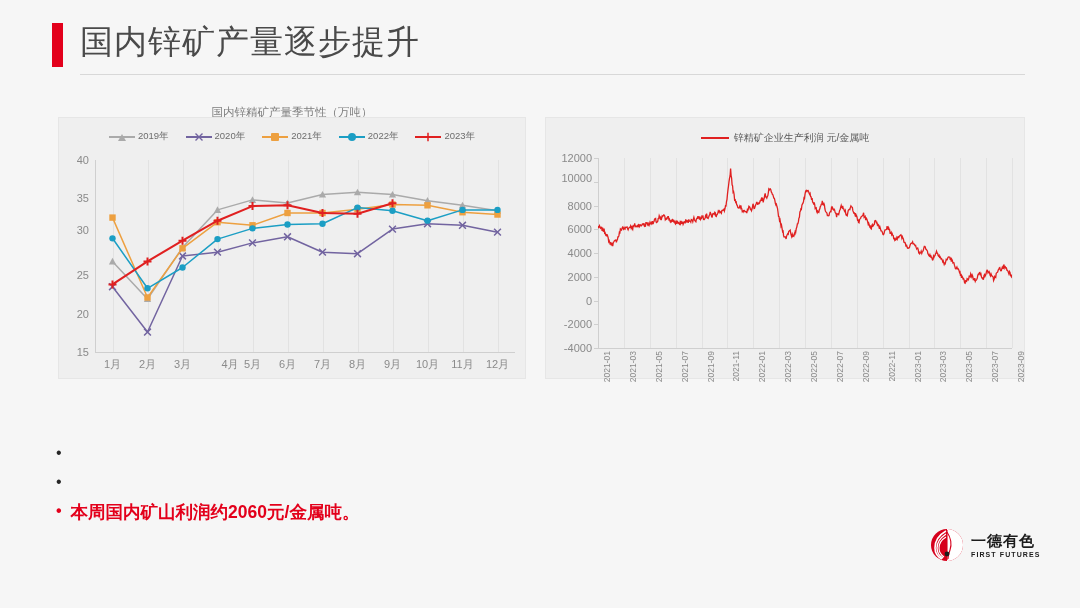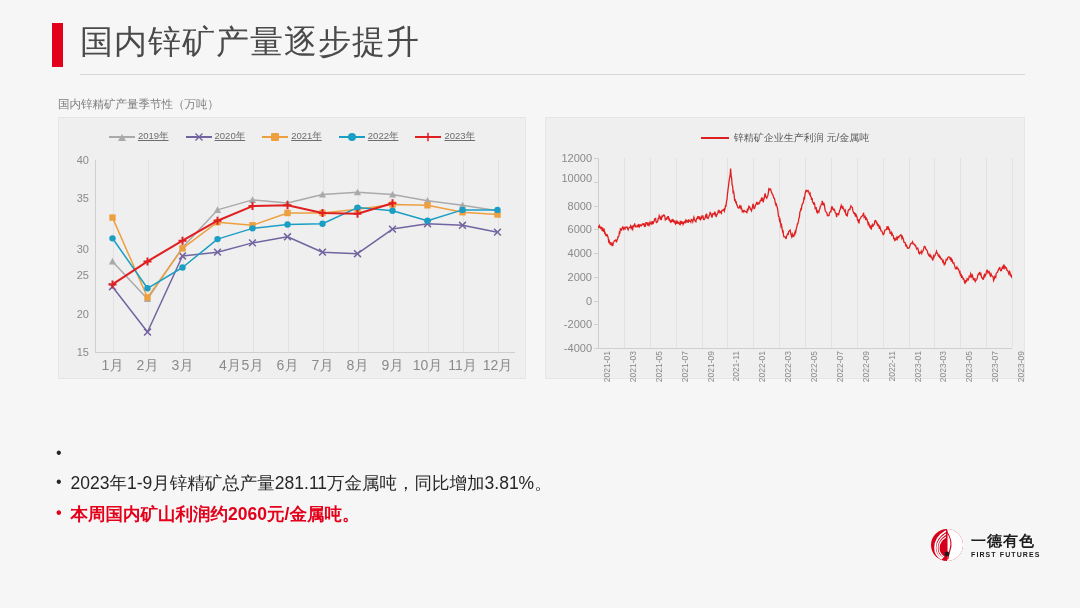--- a/index.html
+++ b/index.html
@@ -31,33 +31,33 @@
   
   .panel {
     position: absolute;
     background: #efefef;
     border: 1px solid #e6e6e6;
   }
   #panel-left  { left: 58px;  top: 117px; width: 468px; height: 262px; }
   #panel-right { left: 545px; top: 117px; width: 480px; height: 262px; }
 
   .chart-caption {
-    position: absolute; left: 58px; top: 97px;
-    width: 468px; 
+    position: absolute; left: 58px; top: 105px;
+    width: 468px; text-align: center;
     font-size: 11.5px; color: #7d7d7d;
     white-space: nowrap;
   }
 
   
   .legend {
     position: absolute; top: 12px; left: 0; width: 100%;
     display: flex; justify-content: center; align-items: center;
     gap: 17px; font-size: 9.5px; color: #6d6d6d;
   }
-  .legend-item { display: flex; align-items: center; gap: 3px; white-space: nowrap; text-decoration: underline; }
+  .legend-item { display: flex; align-items: center; gap: 3px; white-space: nowrap; }
   .legend-swatch { position: relative; width: 26px; height: 10px; }
   .legend-swatch .ln {
     position: absolute; left: 0; top: 4.5px; width: 26px; height: 1.6px;
   }
   .legend-swatch .mk {
     position: absolute; left: 9px; top: 1px; width: 8px; height: 8px;
   }
   .mk.tri { width: 0; height: 0; border-left: 4px solid transparent; border-right: 4px solid transparent; border-bottom: 7px solid #adadad; background: none !important; top: 2px;}
   .mk.sq  { border-radius: 1px; }
   .mk.cir { border-radius: 50%; }
@@ -74,21 +74,21 @@
   #plot-left  { left: 36px; top: 42px; width: 420px; height: 192px; }
   #plot-right { left: 52px; top: 40px; width: 414px; height: 190px; }
 
   .ytick {
     position: absolute; right: 100%; margin-right: 6px;
     font-size: 11px; color: #8a8a8a; transform: translateY(-50%);
     white-space: nowrap;
   }
   .xtick {
     position: absolute; top: 100%; margin-top: 5px;
-    font-size: 14px; color: #8a8a8a; transform: translateX(-50%);
+    font-size: 11px; color: #8a8a8a; transform: translateX(-50%);
     white-space: nowrap;
   }
   .xtick-rot {
     position: absolute; top: 100%; margin-top: 3px;
     font-size: 8.5px; color: #8a8a8a;
     transform-origin: left top; transform: rotate(-90deg) translateX(-100%);
     white-space: nowrap;
   }
   .vgrid { position: absolute; top: 0; bottom: 0; width: 1px; background: #e2e2e2; }
   .axisline { position: absolute; background: #cfcfcf; }
@@ -167,21 +167,21 @@
                 <path d="M5 0.8 L5 9.2 M0.8 5 L9.2 5" stroke="#e02020" stroke-width="1.5"></path>
               </svg></span>
           </span>
           <span>2023年</span>
         </div>
       </div>
     <div class="plot" id="plot-left">
         <div class="ytick" style="top: 192px;">15</div>
         <div class="ytick" style="top: 153.6px;">20</div>
         <div class="ytick" style="top: 115.2px;">25</div>
-        <div class="ytick" style="top: 89px;">30</div>
+        <div class="ytick" style="top: 70px;">30</div>
         <div class="ytick" style="top: 38.4px;">35</div>
         <div class="ytick" style="top: 0px;">40</div>
         <div class="vgrid" style="left: 17.5px;"></div>
         <div class="xtick" style="left: 17.5px;">1月</div>
         <div class="vgrid" style="left: 52.5px;"></div>
         <div class="xtick" style="left: 52.5px;">2月</div>
         <div class="vgrid" style="left: 87.5px;"></div>
         <div class="xtick" style="left: 87.5px;">3月</div>
         <div class="vgrid" style="left: 122.5px;"></div>
         <div class="xtick" style="left: 135px;">4月</div>
@@ -336,21 +336,20 @@
       </div>
   </div>
 
 
   <div class="bullets" id="bullets">
       <div class="bullet">
         <span class="dot">•</span>
       </div>
       <div class="bullet">
         <span class="dot">•</span>
-        <span>2023年1-9月锌精矿总产量281.11万金属吨，同比增加3.81%。</span>
       </div>
       <div class="bullet red">
         <span class="dot">•</span>
         <span>本周国内矿山利润约2060元/金属吨。</span>
       </div>
     </div>
 
   <div class="logo">
     <div class="logo-mark">
       <svg width="34" height="34" viewBox="0 0 34 34">

